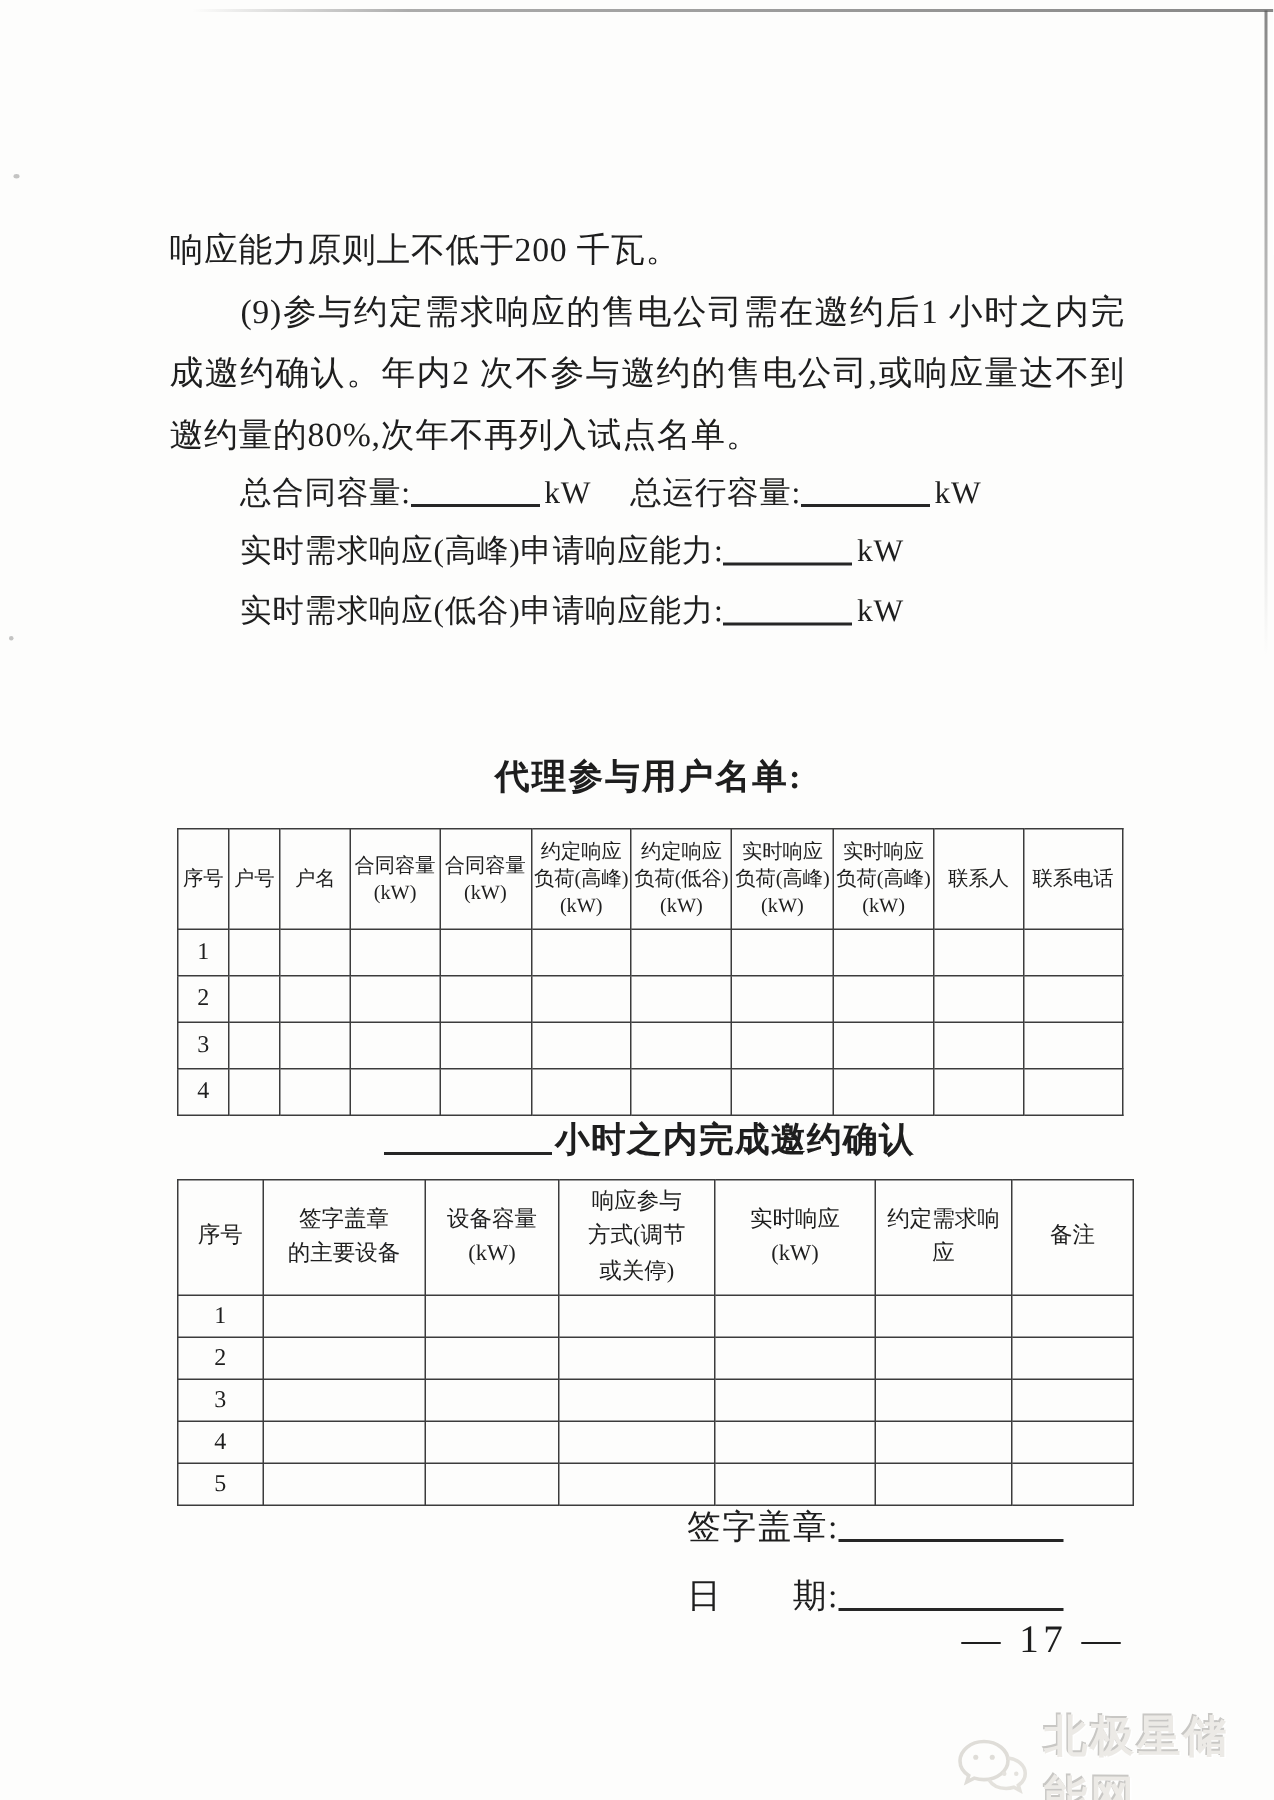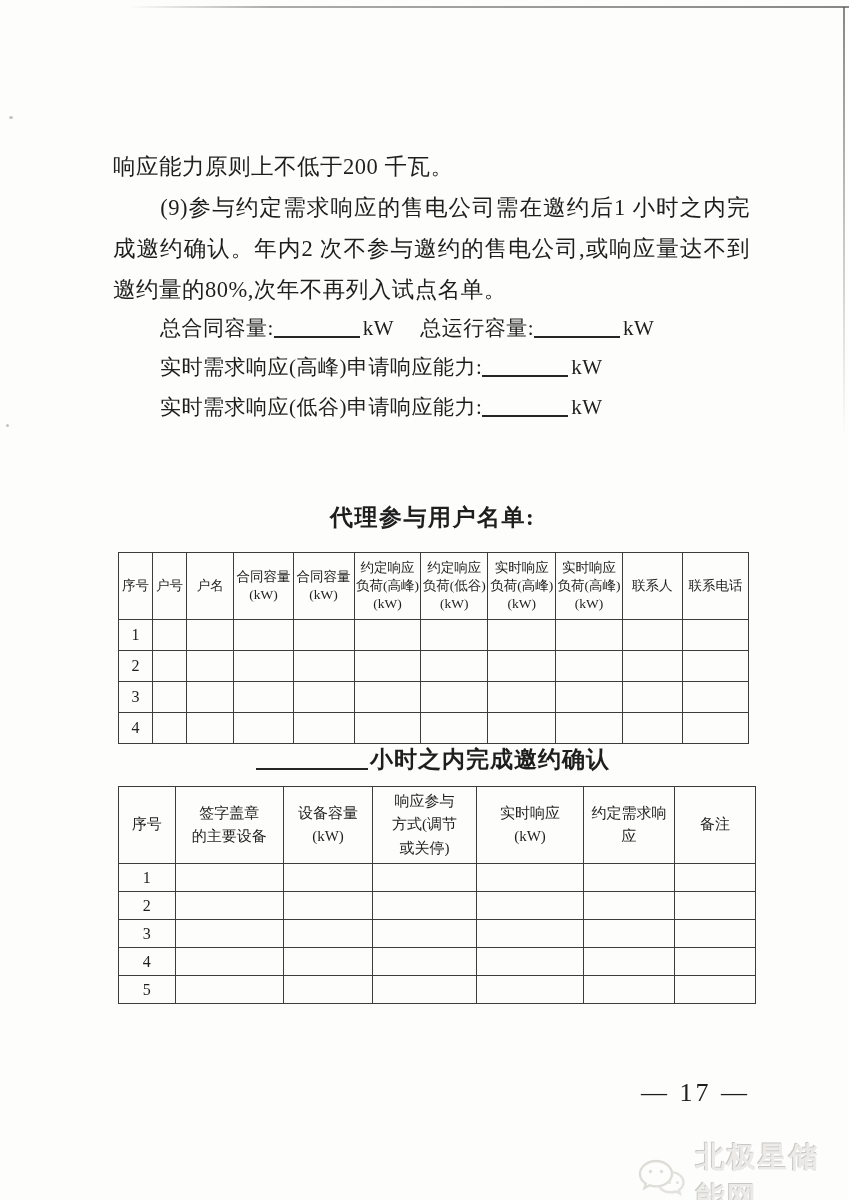--- a/index.html
+++ b/index.html
@@ -238,20 +238,28 @@
           <td></td>
           <td></td>
           <td></td>
           <td></td>
           <td></td>
           <td></td>
         </tr>
       </tbody>
   </table>
 
+  <div class="signature">
+    <div class="sig-line">
+      <span>签字盖章:</span><span class="blank w150"></span>
+    </div>
+    <div class="sig-line">
+      <span>日　　期:</span><span class="blank w150"></span>
+    </div>
+  </div>
 
   <div class="pagenum">— 17 —</div>
 
   <div class="watermark">
     <svg class="wm-logo" width="52" height="40" viewBox="0 0 52 40" fill="none">
       <path d="M20 3C11 3 4 9 4 16c0 4 2.3 7.4 5.8 9.7L8.5 30l5-2.6c2 .6 4.2 1 6.5 1 9 0 16-6 16-12.7S29 3 20 3z" stroke="#dfddd8" stroke-width="2.4"></path>
       <circle cx="14.5" cy="13.5" r="1.7" fill="#dfddd8"></circle>
       <circle cx="25.5" cy="13.5" r="1.7" fill="#dfddd8"></circle>
       <path d="M36 14c6.5.6 11.5 5 11.5 10.3 0 3.2-1.8 6-4.6 7.9l1 3.4-4-2.1c-1.6.5-3.3.8-5.2.8-5 0-9.3-2.3-11.4-5.7" stroke="#e4e2dd" stroke-width="2.4"></path>
       <circle cx="33.5" cy="24.5" r="1.5" fill="#e4e2dd"></circle>

